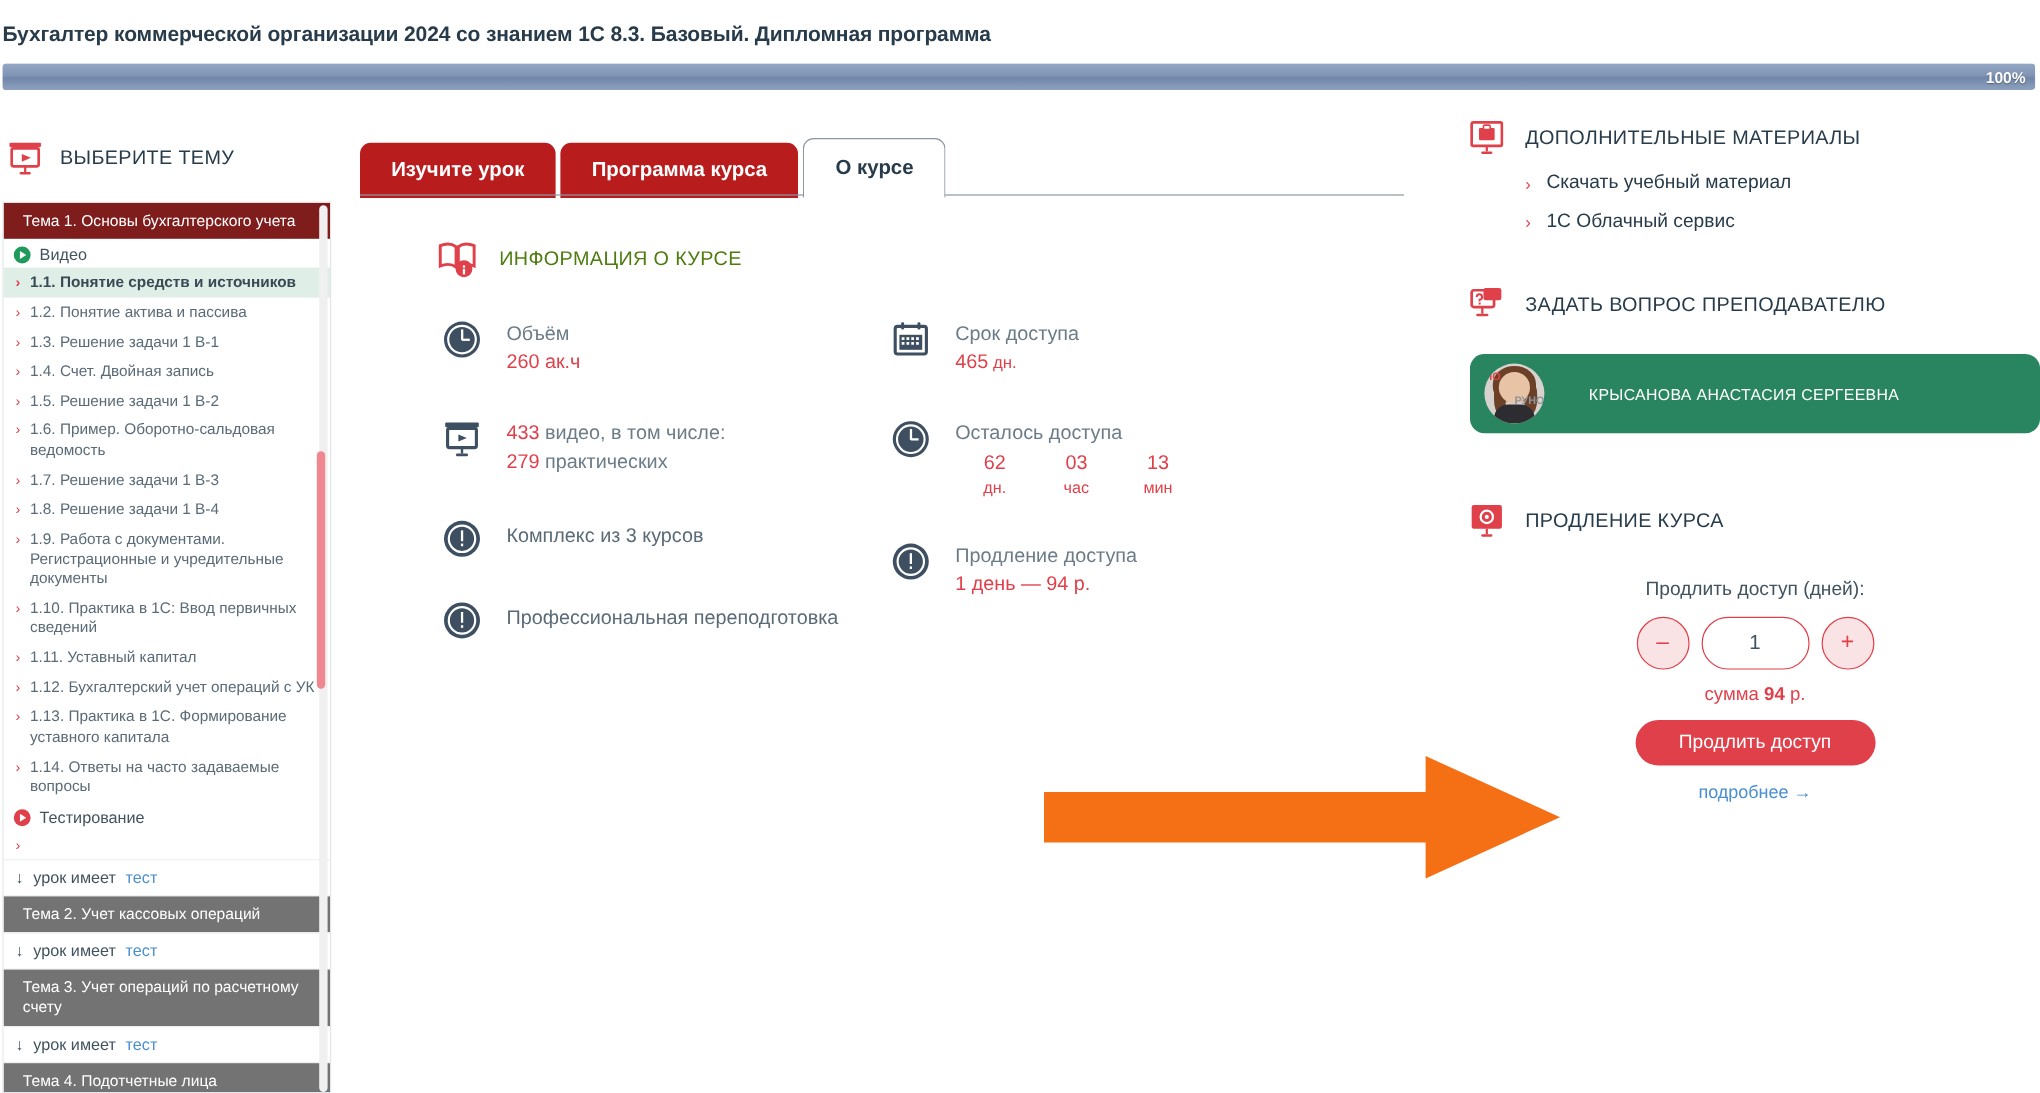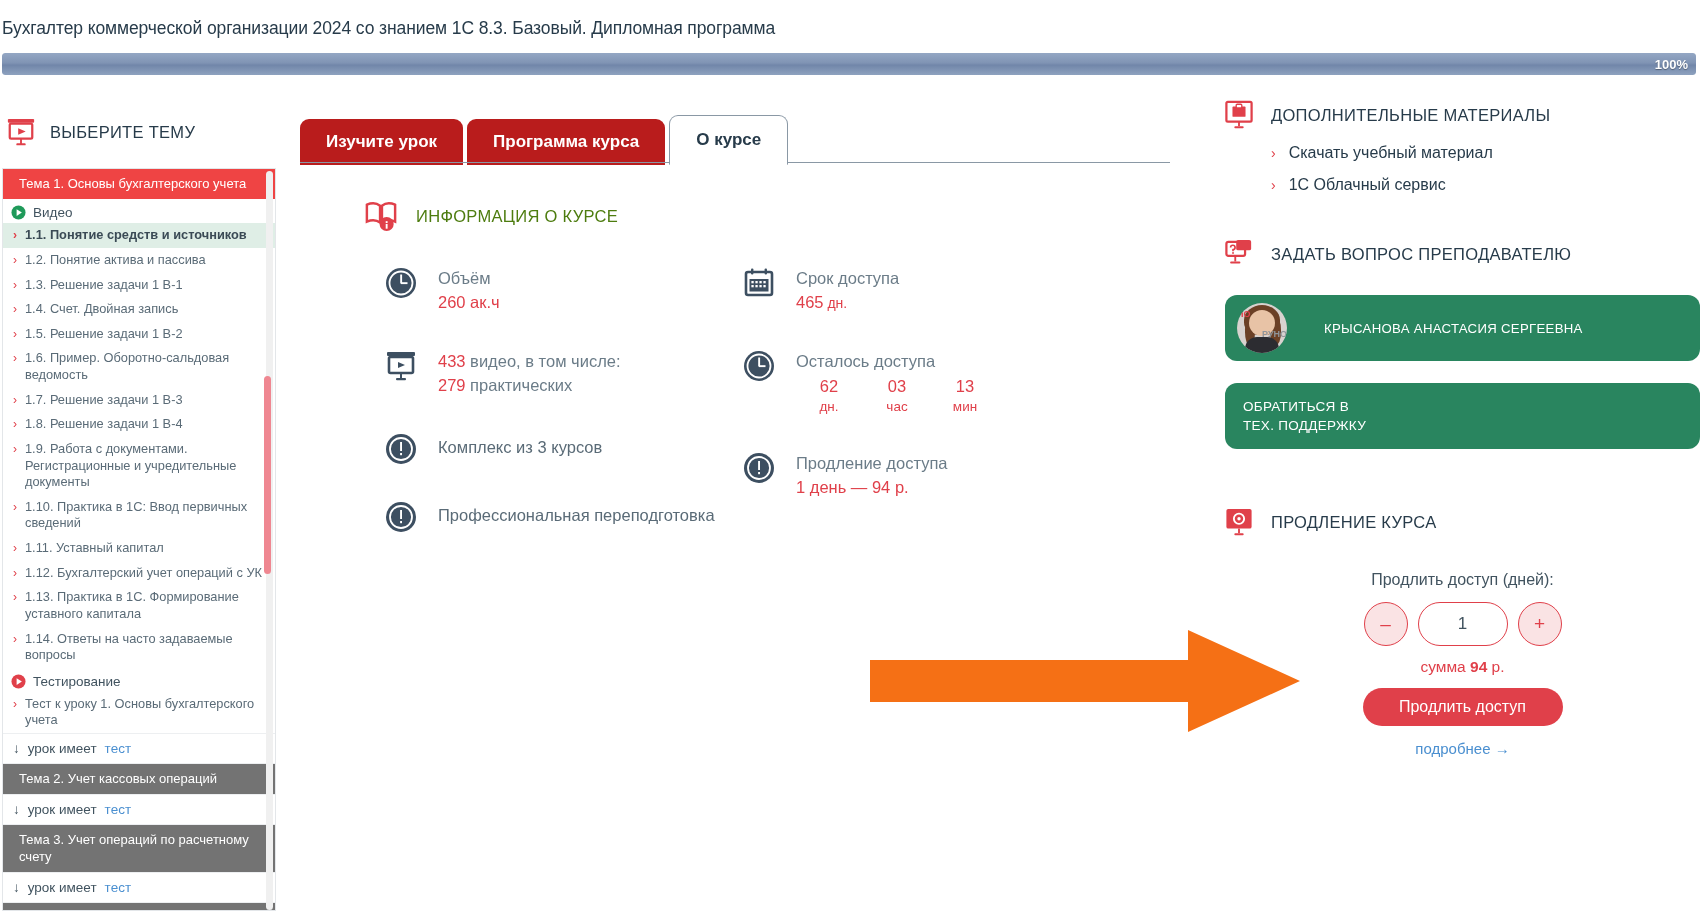--- a/index.html
+++ b/index.html
@@ -6,21 +6,21 @@
   body{
     width:1700px;height:911px;overflow:hidden;background:#ffffff;
     font-family:"Liberation Sans","DejaVu Sans",sans-serif;
     color:#41535f;-webkit-font-smoothing:antialiased;
   }
   .page{position:relative;width:1700px;height:911px;}
 
   
   .course-title{
     position:absolute;left:0;top:10px;width:1700px;height:36px;
-    font-size:17.5px;font-weight:normal;color:#273b4a;
+    font-size:17.5px;font-weight:bold;color:#273b4a;
     display:flex;align-items:center;padding-left:2px;box-sizing:border-box;
     letter-spacing:-0.1px;
   }
   .progress-wrap{
     position:absolute;left:2px;top:53px;width:1694px;height:22px;
     background:#e9eef3;border-radius:3px;overflow:hidden;
   }
   .progress-bar{
     height:100%;width:100%;
     background:linear-gradient(to bottom,#94a7c4 0%,#8094b4 45%,#7186a9 55%,#8ea2bf 100%);
@@ -36,21 +36,21 @@
   .sidebar{position:absolute;left:0;top:100px;width:285px;height:811px;}
   .sb-head{display:flex;align-items:center;gap:14px;padding:4px 0 0 6px;height:56px;}
   .sb-head-title{font-size:16.5px;color:#273b4a;letter-spacing:.3px;}
   .topic-list{
     position:absolute;left:2px;top:68px;width:274px;height:743px;
     background:#ffffff;border:1px solid #e3e6e9;box-sizing:border-box;overflow:hidden;
   }
   .topic-header{
     font-size:13px;color:#ffffff;padding:7px 10px 7px 16px;line-height:1.25;
   }
-  .topic-header.red{background:#ef4444;}
+  .topic-header.red{background:#7f1d1d;}
   .topic-header.blue{background:#737373;}
   .group-label{
     display:flex;align-items:center;gap:7px;padding:6px 10px 3px 8px;
     font-size:13.5px;color:#41535f;
   }
   .lesson{
     display:flex;gap:8px;padding:4px 10px 4px 10px;font-size:12.8px;
     color:#5a6b77;line-height:1.3;align-items:flex-start;cursor:pointer;
   }
   .lesson .chev{color:#e0404a;font-size:12px;line-height:1.35;flex:0 0 auto;}
@@ -85,21 +85,21 @@
   .tab-underline{
     position:absolute;left:300px;top:162px;width:870px;height:1px;background:#8a98a5;
   }
 
   
   .info-head{position:absolute;left:364px;top:200px;display:flex;align-items:center;gap:18px;}
   .info-head-title{font-size:16.5px;color:#4d7c0f;letter-spacing:.3px;}
 
   .info-grid{position:absolute;left:368px;top:266px;width:820px;}
   .info-col{position:absolute;top:0;}
-  .col-left{left:16px;width:400px;}
+  .col-left{left:0;width:400px;}
   .col-right{left:374px;width:420px;}
   .info-row{display:flex;gap:20px;align-items:flex-start;margin-bottom:34px;}
   .info-icon{flex:0 0 auto;width:34px;height:34px;display:flex;align-items:center;justify-content:center;}
   .info-text{padding-top:1px;}
   .info-label{font-size:16.5px;color:#6b7c88;line-height:1.35;}
   .info-value{font-size:16.5px;color:#e0404a;line-height:1.45;margin-top:2px;}
   .info-value .muted{color:#e0404a;font-size:14px;}
   .info-line{font-size:16.5px;color:#6b7c88;line-height:1.45;}
   .info-line .num{color:#e0404a;}
   .single-line{font-size:16.5px;color:#5a6b77;padding-top:5px;}
@@ -273,21 +273,20 @@
             <span>
               <svg width="15" height="15" viewBox="0 0 16 16">
                 <circle cx="8" cy="8" r="7.5" fill="#e0404a"></circle>
                 <polygon points="6,4.4 11.6,8 6,11.6" fill="#fff"></polygon>
               </svg>
             </span>
             <span>Тестирование</span>
           </div>
           <div class="lesson">
             <span class="chev">›</span>
-            <span>Тест к уроку 1. Основы бухгалтерского учета</span>
           </div>
           <div class="has-test">
             <span class="arr">↓</span>
             <span>урок имеет</span>
             <span class="tst">тест</span>
           </div>
           <div class="topic-header blue">Тема 2. Учет кассовых операций</div>
           <div class="has-test">
             <span class="arr">↓</span>
             <span>урок имеет</span>
@@ -505,26 +504,20 @@
           <div class="hair2"></div>
           <div class="hair3"></div>
         <div class="face"></div>
           <div class="body"></div>
         <span class="logo-l">НО</span>
         <span class="logo-r">РУНО</span>
       </div>
       <span class="teacher-name">КРЫСАНОВА АНАСТАСИЯ СЕРГЕЕВНА</span>
     </div>
 
-    <div class="green-card support-card" style="margin-top:22px;">
-      <div class="support-text">
-        <div>ОБРАТИТЬСЯ В</div>
-        <div>ТЕХ. ПОДДЕРЖКУ</div>
-      </div>
-    </div>
 
     <div class="rail-head" style="margin-top:58px;">
       <span>
         <svg width="28" height="30" viewBox="0 0 30 32">
           <rect x="1.5" y="2" width="27" height="21" rx="2" fill="#e0404a"></rect>
           <circle cx="15" cy="12.5" r="5.5" fill="none" stroke="#fff" stroke-width="2"></circle>
           <circle cx="15" cy="12.5" r="1.8" fill="#fff"></circle>
           <rect x="14" y="23" width="2" height="5" fill="#e0404a"></rect>
           <rect x="10" y="28" width="10" height="2.2" rx="1" fill="#e0404a"></rect>
         </svg>

